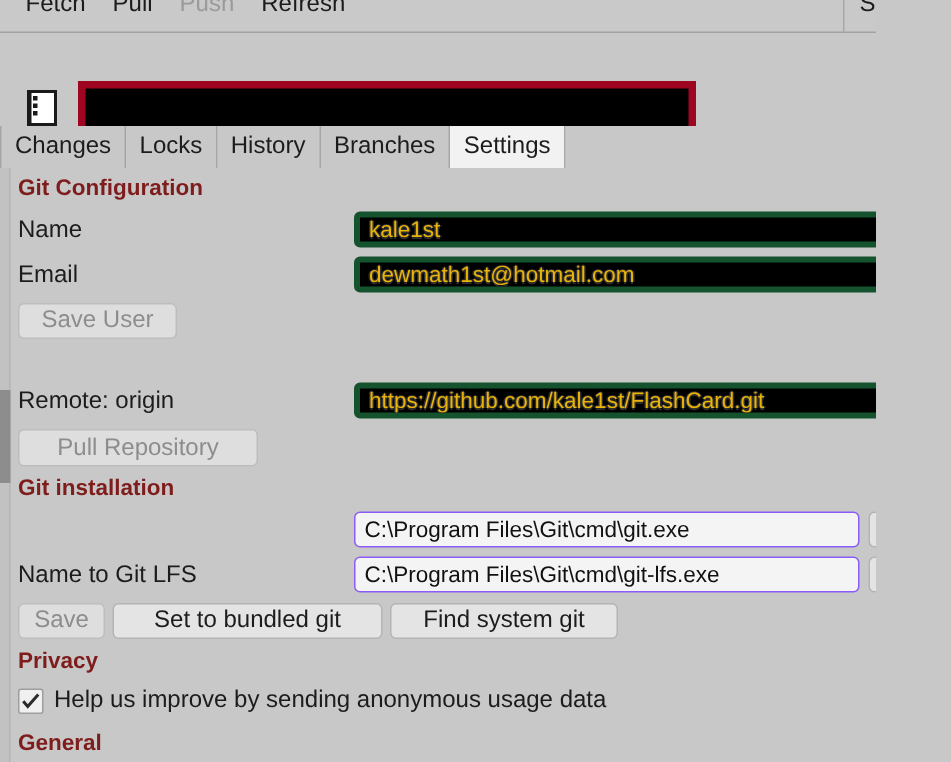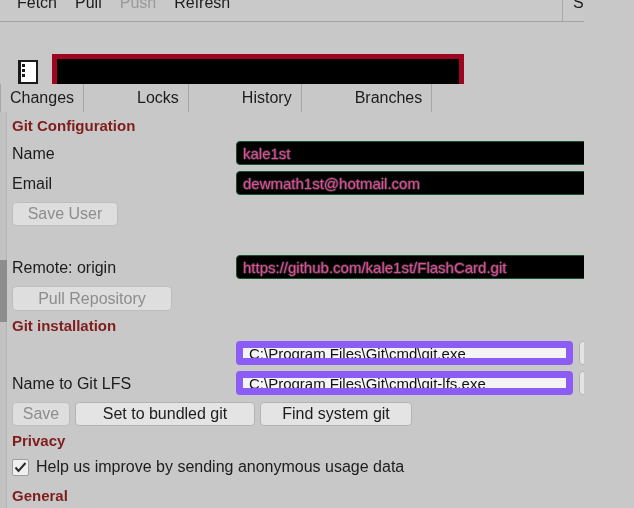--- a/index.html
+++ b/index.html
@@ -95,21 +95,20 @@
 
   
   .tabs {
     position: absolute;
     left: 0; top: 84px;
     width: 634px;
     height: 28px;
     display: flex;
     align-items: stretch;
     background: #c8c8c8;
-    gap: 44px;
   }
   .tab {
     font-size: 16px;
     display: flex;
     align-items: center;
     padding: 0 9px;
     color: #1c1c1c;
     background: #c8c8c8;
     border-right: 1px solid #a6a6a6;
     cursor: default;
@@ -171,40 +170,40 @@
     position: absolute;
     font-size: 16px;
     color: #1c1c1c;
     white-space: nowrap;
   }
 
   
   .input-redacted {
     position: absolute;
     background: #000000;
-    border: 1px solid #14532d;
+    border: 4px solid #14532d;
     border-radius: 4px;
     box-sizing: border-box;
     font-size: 15px;
-    color: #ec4899;
+    color: #eab308;
     text-shadow:
       -1px 0 #2e2e2e, 1px 0 #2e2e2e,
       0 -1px #2e2e2e, 0 1px #2e2e2e;
     padding: 0 6px;
     display: flex;
     align-items: center;
     overflow: hidden;
     white-space: nowrap;
   }
 
   
   .input-text {
     position: absolute;
     background: #f4f4f4;
-    border: 7px solid #8b5cf6;
+    border: 1px solid #8b5cf6;
     border-radius: 4px;
     box-sizing: border-box;
     font-size: 15px;
     color: #111111;
     padding: 0 6px;
     display: flex;
     align-items: center;
     overflow: hidden;
     white-space: nowrap;
   }
@@ -289,20 +288,21 @@
       </svg>
     </div>
     <div class="repo-name-redacted"></div>
   </div>
 
   <div class="tabs">
     <div class="tab">Changes</div>
     <div class="tab">Locks</div>
     <div class="tab">History</div>
     <div class="tab">Branches</div>
+    <div class="tab active">Settings</div>
   </div>
 
   <div class="panel">
 
     <div class="vscroll-track">
       <div class="vscroll-thumb"></div>
     </div>
     <div class="panel-right-border"></div>
 
     <div class="panel-inner">

